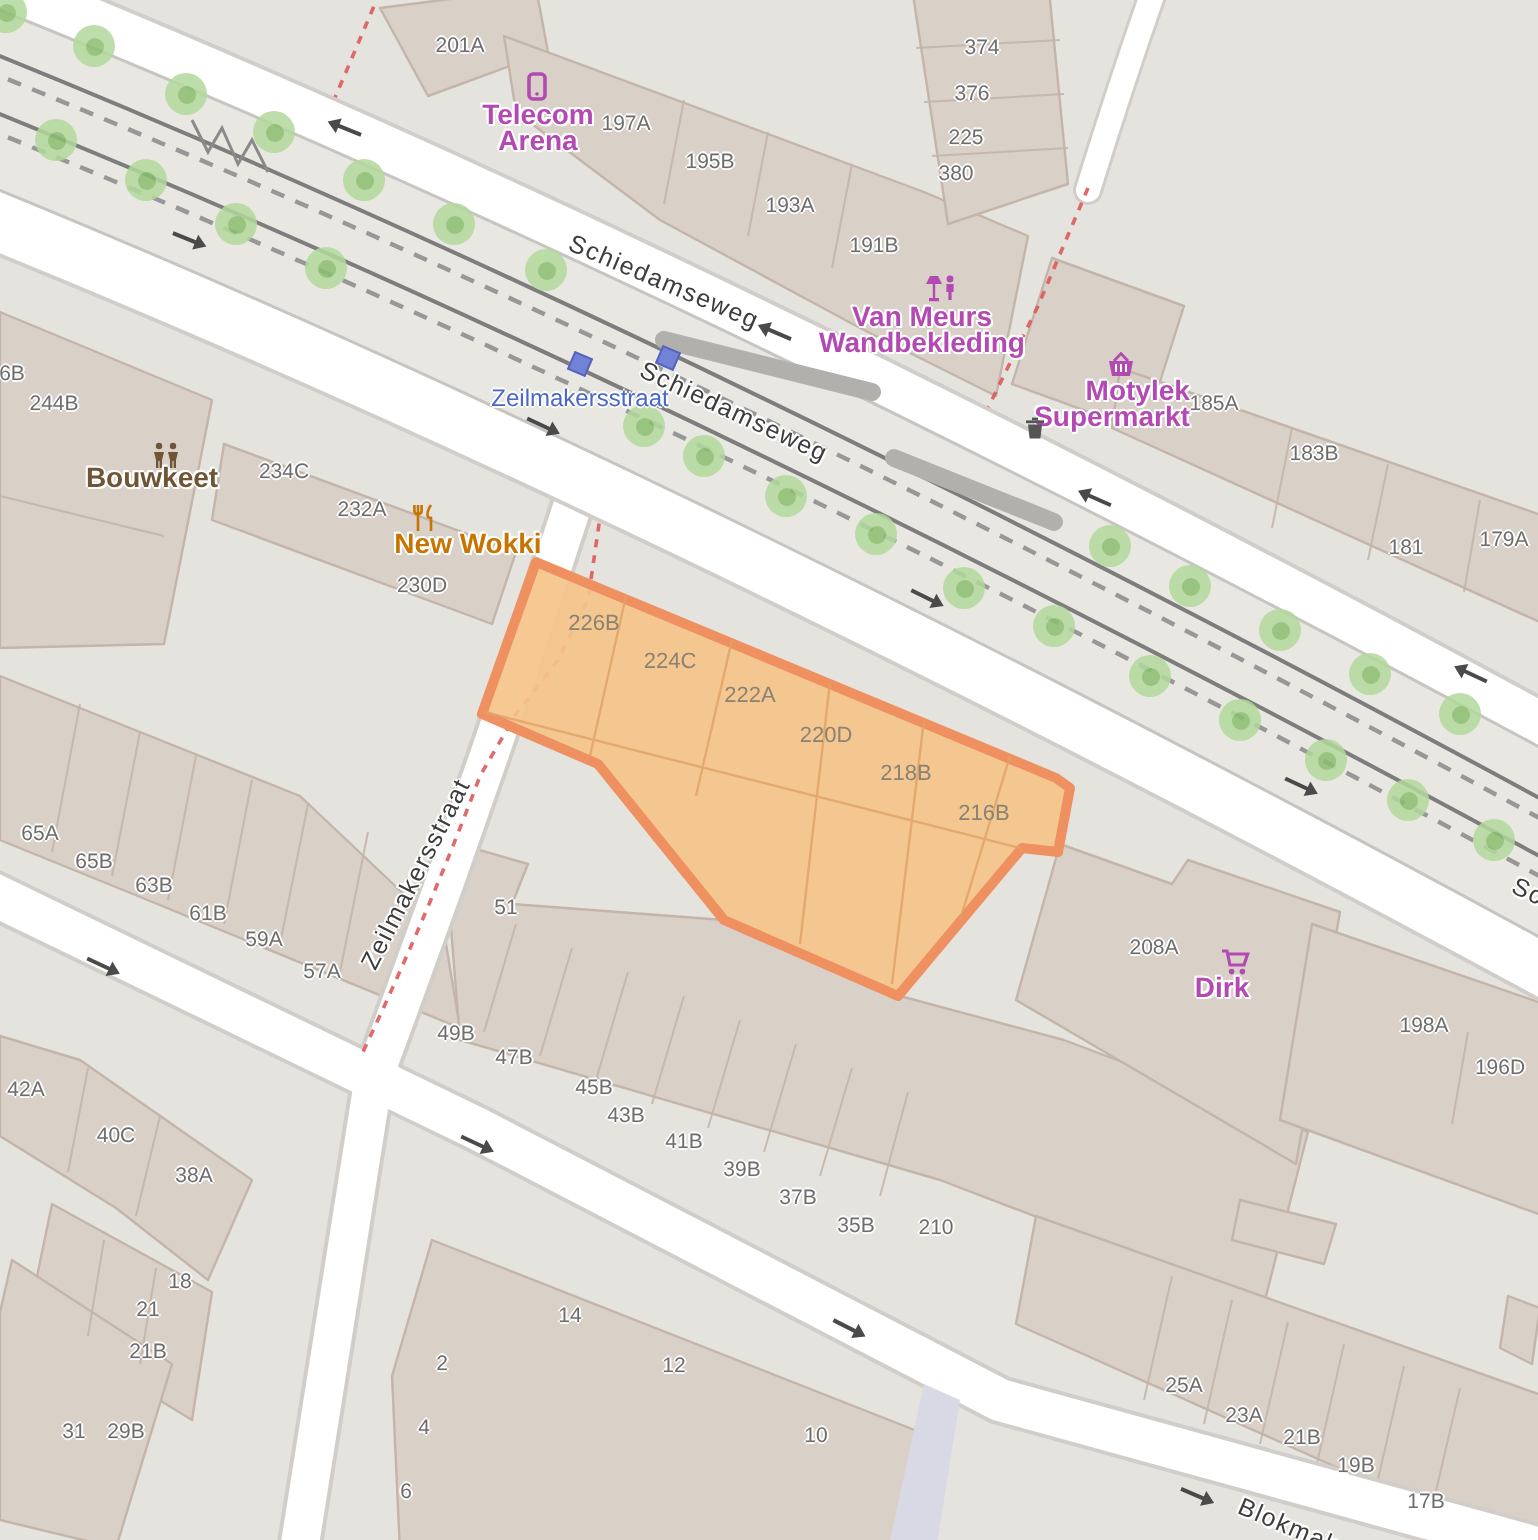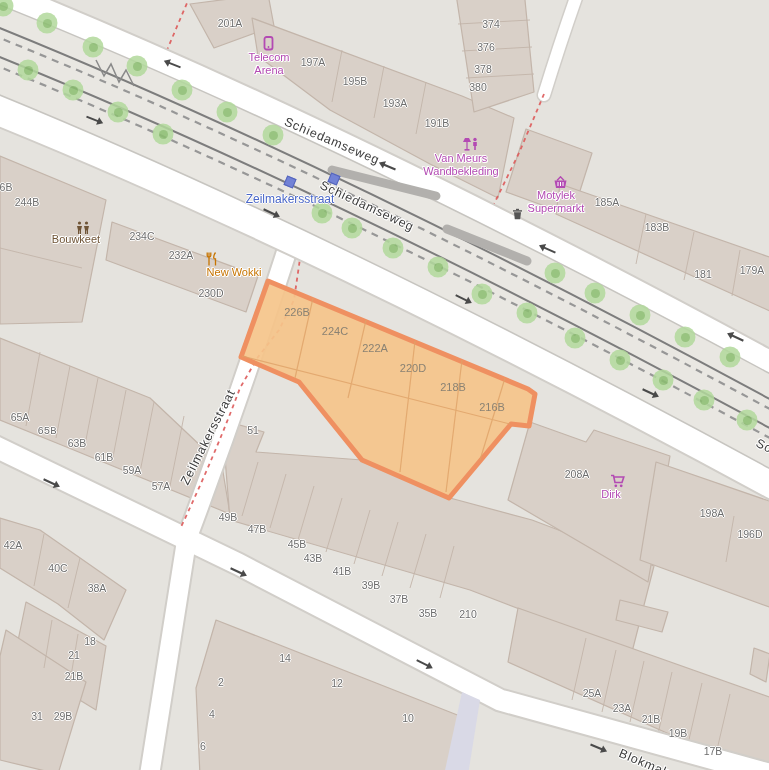--- a/index.html
+++ b/index.html
@@ -34,21 +34,21 @@
   .transit-label{position:absolute;color:var(--transit);font-size:12px;white-space:nowrap;
       transform:translate(-50%,-50%);
       text-shadow:1px 0 #fff,-1px 0 #fff,0 1px #fff,0 -1px #fff;}
   .tramstop{position:absolute;width:8px;height:8px;background:var(--tramstop);
       border:1px solid var(--tramstopborder);transform:translate(-50%,-50%) rotate(23deg);}
   .arrow{position:absolute;width:13px;height:2px;background:var(--arrow);
       transform-origin:center;}
   .arrow:after{content:"";position:absolute;right:-5px;top:-3px;border-left:6px solid var(--arrow);
       border-top:4px solid transparent;border-bottom:4px solid transparent;}
   .poi{position:absolute;transform:translate(-50%,-50%);line-height:13px;}
-  .poi-label{position:absolute;transform:translate(-50%,-50%);font-size:11px;font-weight:normal;
+  .poi-label{position:absolute;transform:translate(-50%,-50%);font-size:14px;font-weight:bold;
       text-align:center;white-space:nowrap;line-height:13px;
       text-shadow:1px 0 #fff,-1px 0 #fff,0 1px #fff,0 -1px #fff,1px 1px #fff,-1px -1px #fff;}
   .c-shop{color:var(--shop);} .c-food{color:var(--food);padding-left:24px;}
   .c-community{color:var(--community);} .c-grey{color:var(--greyicon);}
 </style>
 </head>
 <body>
 
 <div class="map">
 
@@ -232,38 +232,38 @@
       <div class="arrow" style="left: 590px; top: 746px; transform: rotate(23deg);"></div>
       <div class="arrow" style="left: 168px; top: 64px; transform: rotate(202deg);"></div>
       <div class="arrow" style="left: 383px; top: 166px; transform: rotate(203deg);"></div>
       <div class="arrow" style="left: 543px; top: 249px; transform: rotate(204deg);"></div>
       <div class="arrow" style="left: 731px; top: 337px; transform: rotate(205deg);"></div>
     </div>
 <div class="layer" id="labels-layer">
       <div class="hn" style="left: 230px; top: 23px;">201A</div>
       <div class="hn" style="left: 491px; top: 24px;">374</div>
       <div class="hn" style="left: 486px; top: 47px;">376</div>
-      <div class="hn" style="left: 483px; top: 69px;">378</div>
+      <div class="hn" style="left: 483px; top: 69px;">225</div>
       <div class="hn" style="left: 478px; top: 87px;">380</div>
       <div class="hn" style="left: 313px; top: 62px;">197A</div>
       <div class="hn" style="left: 355px; top: 81px;">195B</div>
       <div class="hn" style="left: 395px; top: 103px;">193A</div>
       <div class="hn" style="left: 437px; top: 123px;">191B</div>
       <div class="hn" style="left: 607px; top: 202px;">185A</div>
       <div class="hn" style="left: 657px; top: 227px;">183B</div>
       <div class="hn" style="left: 703px; top: 250px; margin-top: 24px;">181</div>
       <div class="hn" style="left: 752px; top: 270px;">179A</div>
       <div class="hn" style="left: 6px; top: 187px;">6B</div>
       <div class="hn" style="left: 27px; top: 202px;">244B</div>
       <div class="hn" style="left: 142px; top: 236px;">234C</div>
       <div class="hn" style="left: 181px; top: 255px;">232A</div>
       <div class="hn" style="left: 211px; top: 293px;">230D</div>
-      <div class="hn" style="left: 253px; top: 430px;">51</div>
+      <div class="hn" style="left: 253px; top: 454px;">51</div>
       <div class="hn" style="left: 20px; top: 417px;">65A</div>
-      <div class="hn" style="left: 47px; top: 431px; font-family: Liberation Mono, monospace;">65B</div>
+      <div class="hn" style="left: 47px; top: 431px;">65B</div>
       <div class="hn" style="left: 77px; top: 443px;">63B</div>
       <div class="hn" style="left: 104px; top: 457px;">61B</div>
       <div class="hn" style="left: 132px; top: 470px;">59A</div>
       <div class="hn" style="left: 161px; top: 486px;">57A</div>
       <div class="hn" style="left: 228px; top: 517px;">49B</div>
       <div class="hn" style="left: 257px; top: 529px;">47B</div>
       <div class="hn" style="left: 297px; top: 544px;">45B</div>
       <div class="hn" style="left: 313px; top: 558px;">43B</div>
       <div class="hn" style="left: 342px; top: 571px;">41B</div>
       <div class="hn" style="left: 371px; top: 585px;">39B</div>
@@ -326,21 +326,21 @@
         </svg>
       </div>
       <div class="poi-label c-shop" style="left: 461px; top: 165px;">Van Meurs<br>Wandbekleding</div>
       <div class="poi c-shop" style="left: 553px; top: 176px;">
         <svg width="15" height="13" viewBox="0 0 15 13">
           <path d="M4,4.5 L7.5,0.8 L11,4.5" fill="none" stroke="currentColor" stroke-width="1.4"></path>
           <path d="M1.5,4.5 h12 l-1.5,7.5 h-9 z" fill="currentColor"></path>
           <path d="M5,6 v4 M7.5,6 v4 M10,6 v4" stroke="#fff" stroke-width="1"></path>
         </svg>
       </div>
-      <div class="poi-label c-shop" style="left: 556px; top: 202px;">Motylek<br>Supermarkt</div>
+      <div class="poi-label c-shop" style="left: 556px; top: 202px; text-align: right;">Motylek<br>Supermarkt</div>
       <div class="poi c-shop" style="left: 610px; top: 474px;">
         <svg width="15" height="14" viewBox="0 0 15 14">
           <path d="M1,1.5 h2.5 l1.5,7 h7 l1.8,-5.5 h-9.5" fill="none" stroke="currentColor" stroke-width="1.6"></path>
           <circle cx="5.8" cy="11.8" r="1.4" fill="currentColor"></circle>
           <circle cx="11.2" cy="11.8" r="1.4" fill="currentColor"></circle>
         </svg>
       </div>
       <div class="poi-label c-shop" style="left: 611px; top: 494px;">Dirk</div>
       <div class="poi c-food" style="left: 218px; top: 252px;">
         <svg width="13" height="14" viewBox="0 0 13 14">

